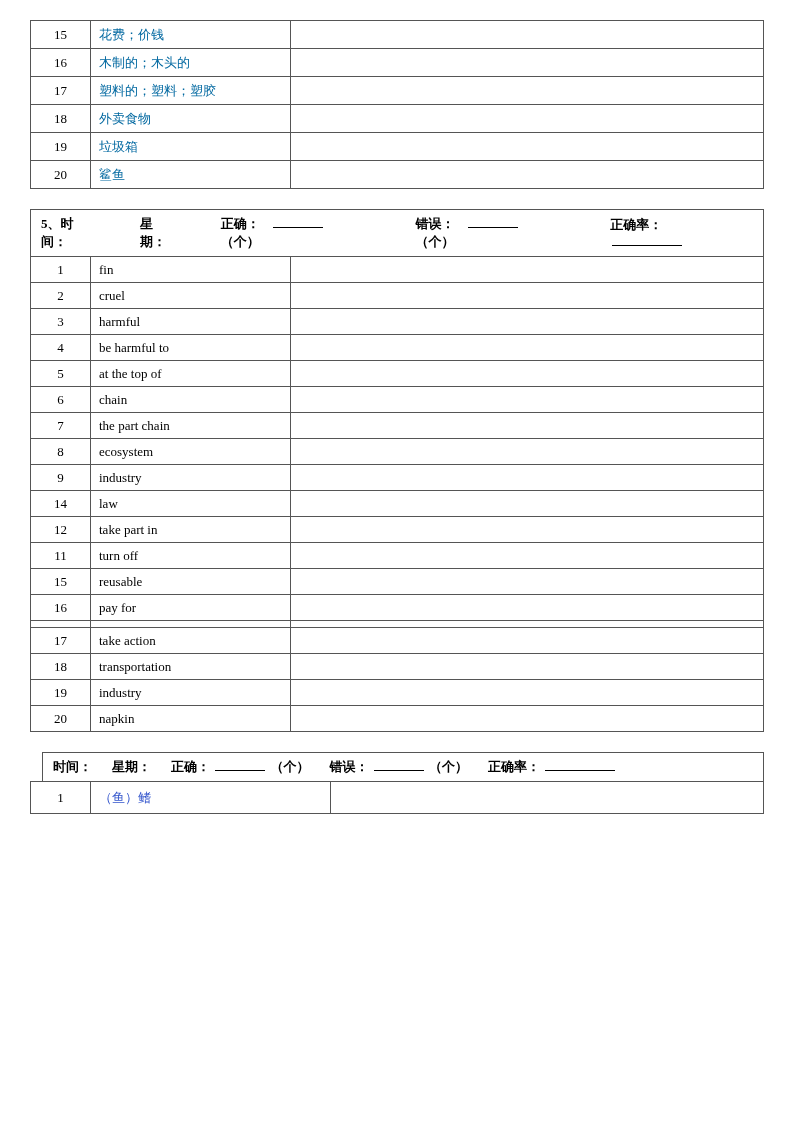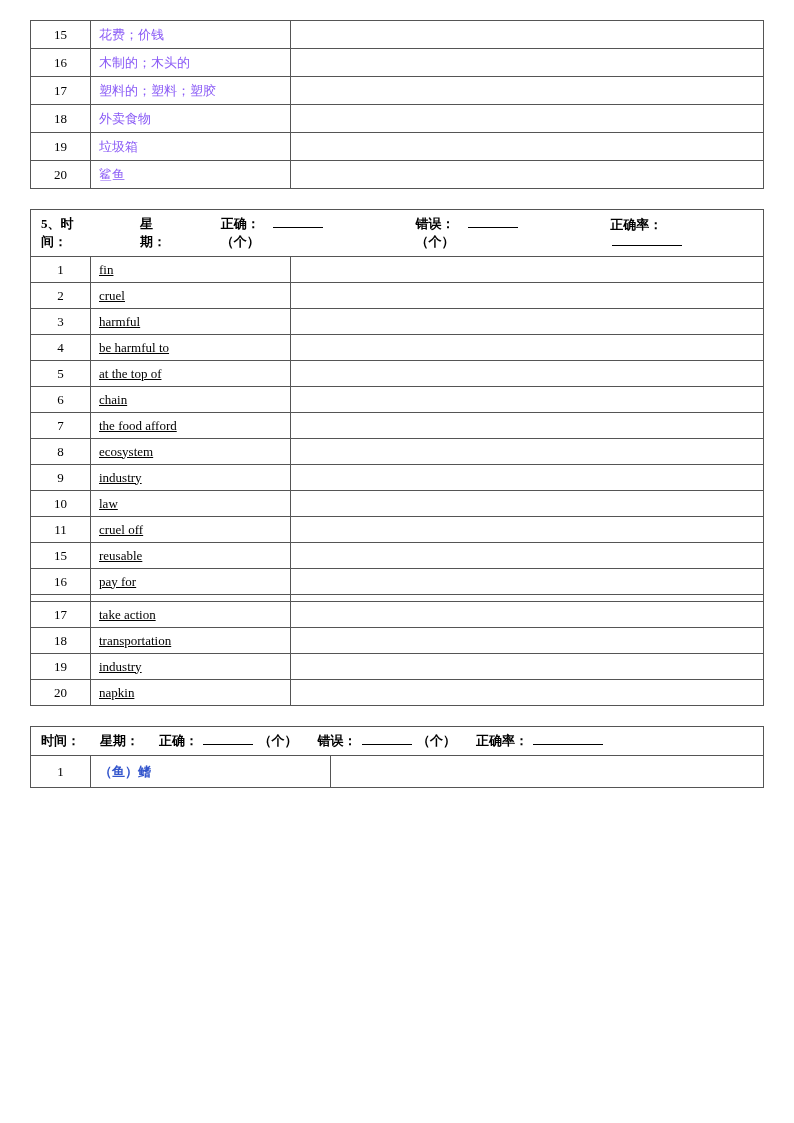--- a/index.html
+++ b/index.html
@@ -31,21 +31,21 @@
       border: 1px solid #555;
       padding: 4px 8px;
       height: 28px;
     }
     .vocab-table .num-cell {
       width: 60px;
       text-align: center;
     }
     .vocab-table .word-cell {
       width: 200px;
-      color: #8b5cf6;
+      color: #0369a1;
     }
     .vocab-table .answer-cell {
       width: auto;
     }
 
     
     .section-header {
       background: #fff;
       border: 1px solid #555;
       border-bottom: none;
@@ -75,21 +75,20 @@
       border: 1px solid #555;
       padding: 3px 8px;
       height: 26px;
     }
     .word-table .num-cell {
       width: 60px;
       text-align: center;
     }
     .word-table .word-cell {
       width: 200px;
-      text-decoration: underline;
     }
     .word-table .answer-cell {
       width: auto;
     }
     .word-table tr.spacer td {
       height: 6px;
       border-left: 1px solid #555;
       border-right: 1px solid #555;
       border-top: none;
       border-bottom: none;
@@ -98,41 +97,41 @@
 
     
     .bottom-header {
       border: 1px solid #555;
       border-bottom: none;
       padding: 5px 10px;
       font-weight: bold;
       display: flex;
       gap: 20px;
       align-items: center;
+      margin-left: 12px;
     }
 
     
     .chinese-table {
       width: 100%;
       border-collapse: collapse;
       border: 1px solid #555;
     }
     .chinese-table td {
       border: 1px solid #555;
       padding: 4px 8px;
       height: 32px;
     }
     .chinese-table .num-cell {
       width: 60px;
       text-align: center;
     }
     .chinese-table .word-cell {
       width: 240px;
       color: #3355cc;
-      font-weight: bold;
     }
     .chinese-table .answer-cell {
       width: auto;
     }
 
     .blue-text { color: #3355cc; }
     .orange-text { color: #cc6600; }
   </style>
 </head>
 <body>
@@ -220,41 +219,46 @@
       <td class="word-cell">at the top of</td>
       <td class="answer-cell"></td>
     </tr>
         <tr>
       <td class="num-cell">6</td>
       <td class="word-cell">chain</td>
       <td class="answer-cell"></td>
     </tr>
         <tr>
       <td class="num-cell">7</td>
-      <td class="word-cell">the food afford</td>
+      <td class="word-cell">the part chain</td>
       <td class="answer-cell"></td>
     </tr>
         <tr>
       <td class="num-cell">8</td>
       <td class="word-cell">ecosystem</td>
       <td class="answer-cell"></td>
     </tr>
         <tr>
       <td class="num-cell">9</td>
       <td class="word-cell">industry</td>
       <td class="answer-cell"></td>
     </tr>
         <tr>
-      <td class="num-cell">10</td>
+      <td class="num-cell">14</td>
       <td class="word-cell">law</td>
       <td class="answer-cell"></td>
     </tr>
         <tr>
+      <td class="num-cell">12</td>
+      <td class="word-cell">take part in</td>
+      <td class="answer-cell"></td>
+    </tr>
+        <tr>
       <td class="num-cell">11</td>
-      <td class="word-cell">cruel off</td>
+      <td class="word-cell">turn off</td>
       <td class="answer-cell"></td>
     </tr>
         <tr>
       <td class="num-cell">15</td>
       <td class="word-cell">reusable</td>
       <td class="answer-cell"></td>
     </tr>
         <tr>
       <td class="num-cell">16</td>
       <td class="word-cell">pay for</td>

